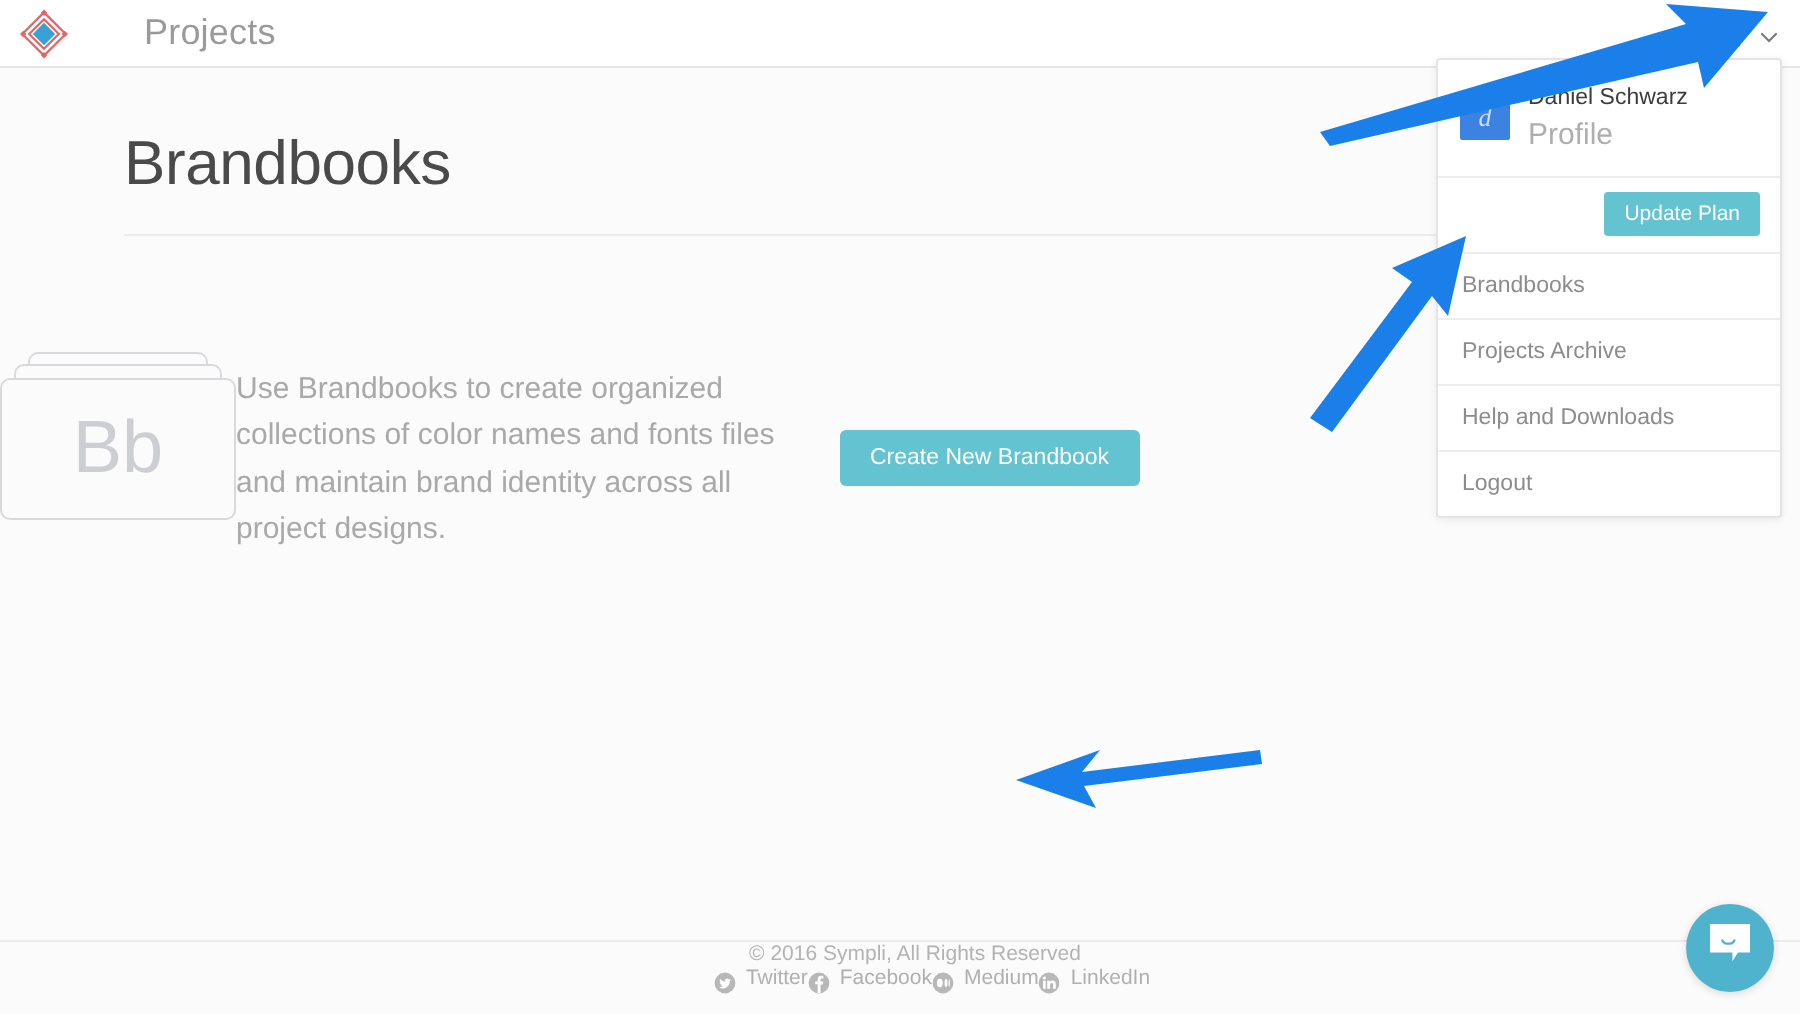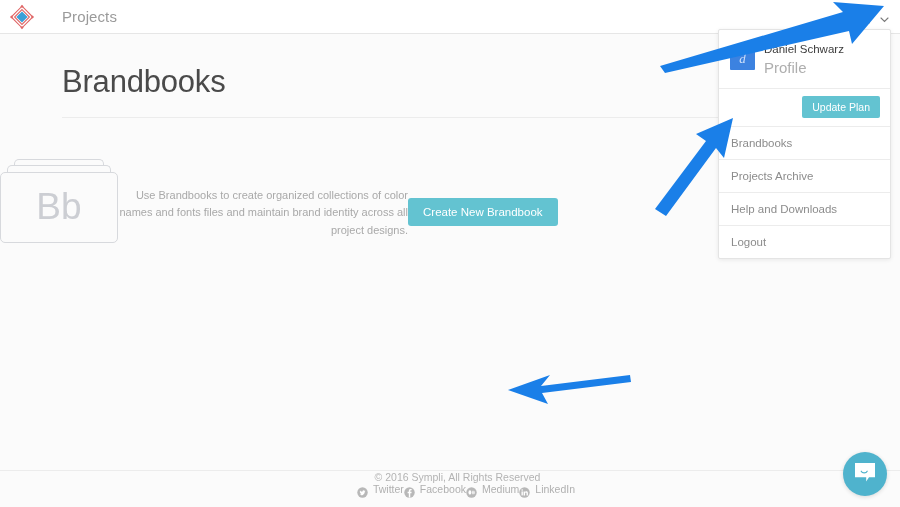--- a/index.html
+++ b/index.html
@@ -13,21 +13,21 @@
 
   
   .header {
     position:absolute; top:0; left:0; width:900px; height:34px;
     background:#ffffff; border-bottom:1px solid #e6e6e6;
     display:flex; align-items:center;
   }
   .logo-wrap { width:44px; display:flex; align-items:center; justify-content:center; }
   .logo { position:relative; width:26px; height:26px; }
   .nav-title {
-    font-size:15px; color:#9a9a9a; margin-left:18px; letter-spacing:.1px;
+    font-size:18px; color:#9a9a9a; margin-left:28px; letter-spacing:.1px;
   }
   .header-right {
     margin-left:auto; display:flex; align-items:center; gap:7px; padding-right:10px;
   }
   .avatar-icon { width:17px; height:17px; display:block; }
   .chevron { width:11px; height:11px; display:block; }
 
   
   .content {
     position:absolute; top:34px; left:0; width:900px; height:436px;
@@ -65,28 +65,28 @@
   }
   .bb-letters {
     font-size:37px; color:#ccced3; font-weight:400;
     font-family:"Liberation Sans", sans-serif; letter-spacing:0px; line-height:1;
     margin-top:-2px;
   }
   .empty-head {
     margin-top:28px; font-size:13.5px; color:#4a4a4a;
   }
   .empty-desc {
-    margin-top:24px; width:290px; text-align:right;
-    font-size:11px; color:#a9a9a9; line-height:1.55;
+    margin-top:24px; width:290px; text-align:left;
+    font-size:15px; color:#a9a9a9; line-height:1.55;
   }
   .cta {
     margin-top:22px; border:none; cursor:pointer;
     background:#63c3d1; color:#ffffff;
     font-size:11.5px; font-family:"Liberation Sans", sans-serif;
-    padding:8px 15px; border-radius:3px;
+    padding:8px 15px; border-radius:3px;margin-left:12px;
   }
 
   
   .footer {
     position:absolute; top:470px; left:0; width:900px; height:37px;
     background:#fbfbfb; border-top:1px solid #ececec;
     display:flex; align-items:center; padding-left:15px;flex-direction:column;
   }
   .copyright { font-size:10.5px; color:#b3b3b3; }
   .socials { display:flex; align-items:center; margin-left:17px; }

